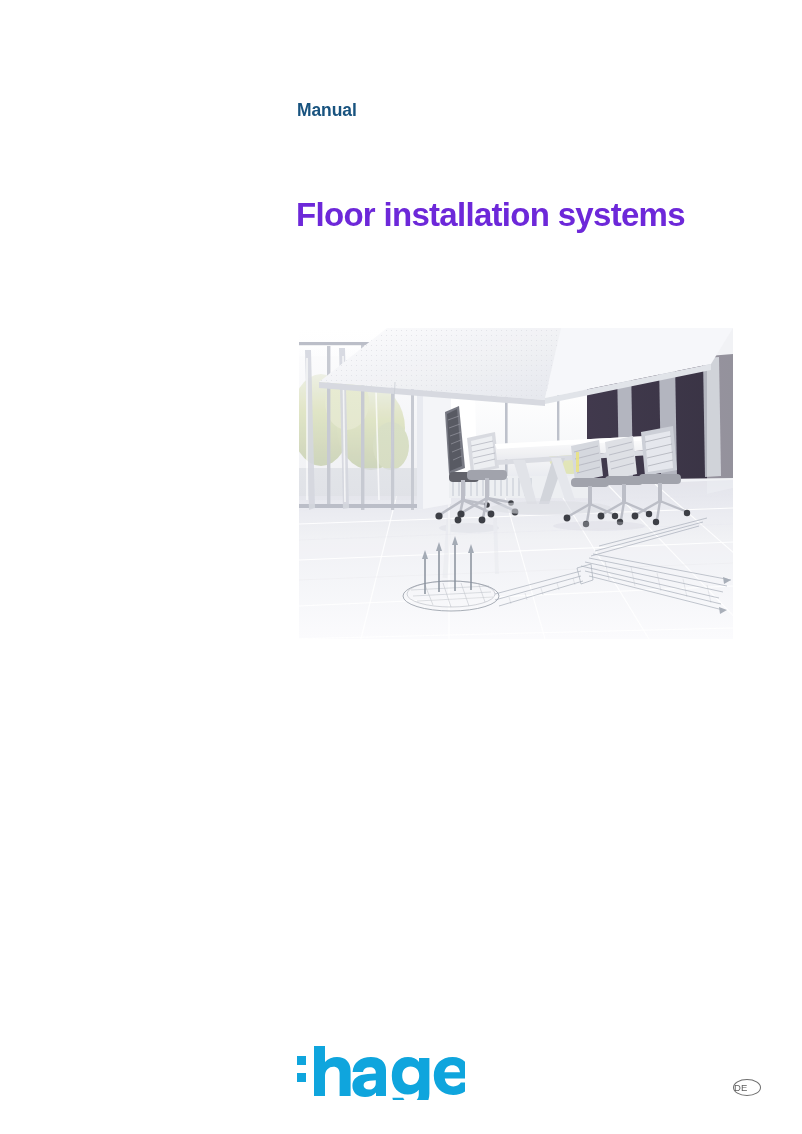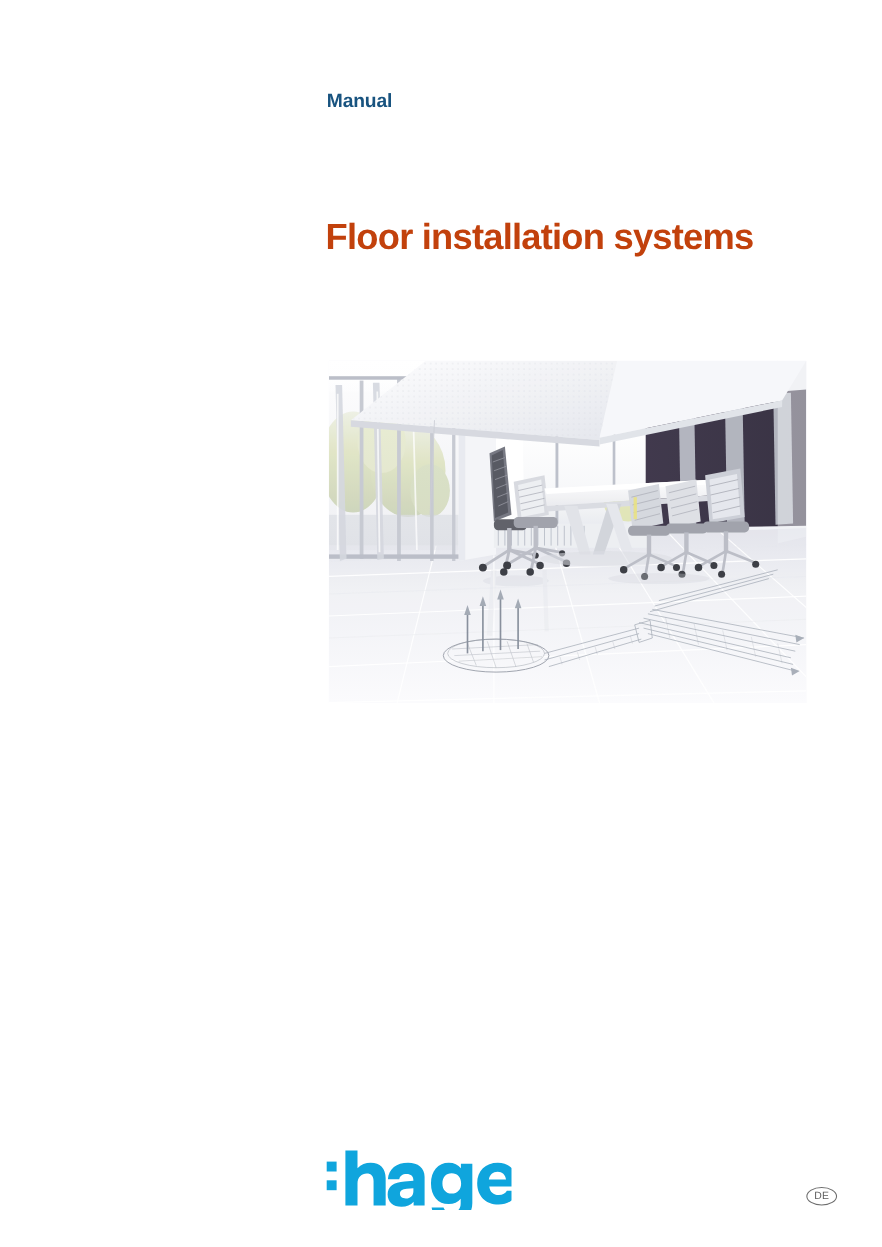--- a/index.html
+++ b/index.html
@@ -20,36 +20,36 @@
     height: 1134px;
     background: #ffffff;
     overflow: hidden;
   }
 
   
 
   .doc-kind {
     position: absolute;
     left: 297px;
-    top: 81px;
+    top: 100px;
     font-size: 17.5px;
     font-weight: bold;
     letter-spacing: -0.1px;
     color: #18537f;
     white-space: nowrap;
   }
 
   .doc-title {
     position: absolute;
     left: 296px;
     top: 174px;
     font-size: 33px;
     font-weight: bold;
     letter-spacing: -0.7px;
-    color: #c2410c;
+    color: #6d28d9;
     white-space: nowrap;
   }
 
   .doc-subtitle {
     position: absolute;
     left: 296px;
     top: 265px;
     font-size: 33px;
     font-weight: bold;
     letter-spacing: -0.7px;
@@ -95,21 +95,21 @@
     position: absolute;
     left: 733px;
     top: 1079px;
     width: 28px;
     height: 17px;
     border: 1px solid #6e6e6e;
     border-radius: 50%;
     color: #5d5d5d;
     font-size: 9.5px;
     line-height: 16px;
-    text-align: center;
+    text-align: left;
     letter-spacing: 0.2px;
     box-sizing: border-box;
   }
 </style>
 </head>
 <body>
 
 <div class="page">
 
   <div class="doc-kind">Manual</div>

